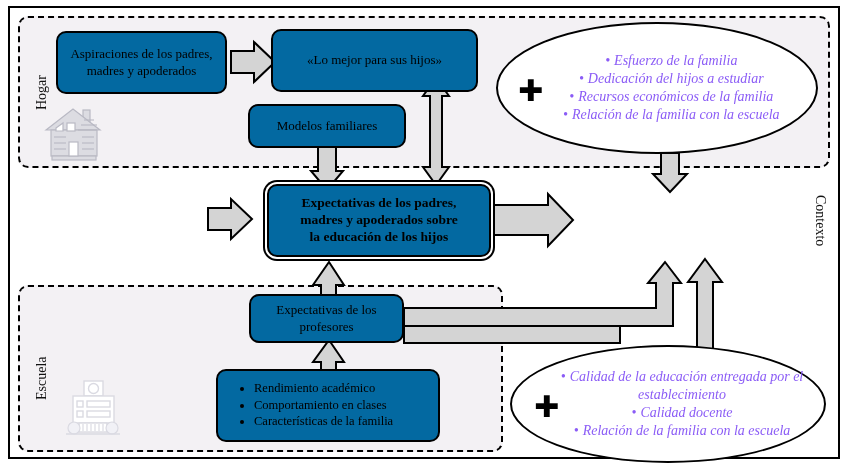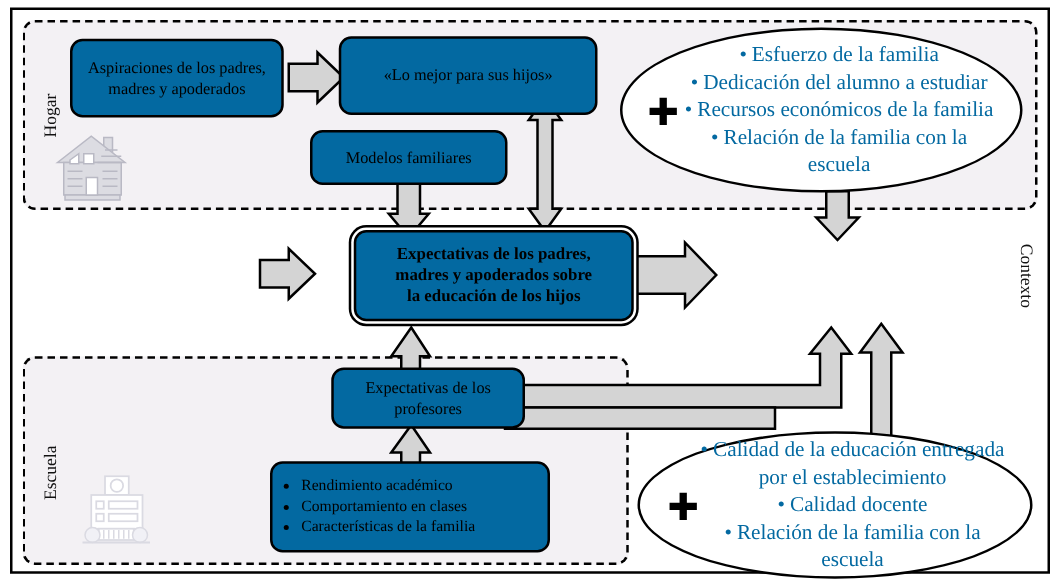--- a/index.html
+++ b/index.html
@@ -71,28 +71,28 @@
     text-align: center;
     font-size: 13px;
     line-height: 1.25;
     color: #000;
     padding: 4px 6px;
   }
   .box.double {
     border-width: 2px;
     box-shadow: 0 0 0 2px #fff, 0 0 0 4px #000;
   }
-  .box.bold { font-weight: bold; font-size: 13.5px; margin-left: 16px; }
+  .box.bold { font-weight: bold; font-size: 13.5px; }
 
   .box ul {
     margin: 0; padding: 0 0 0 14px;
     text-align: left;
     list-style: disc;
   }
-  .box ul li { margin: 1px 3px; font-size: 12.5px; }
+  .box ul li { margin: 1px 16px; font-size: 12.5px; }
 
   
   .ellipse {
     position: absolute;
     border: 2.5px solid #000;
     border-radius: 50%;
     background: #ffffff;
     box-sizing: border-box;
     display: flex;
     align-items: center;
@@ -101,25 +101,26 @@
   .ellipse .plus {
     position: absolute;
     font-weight: bold;
     font-size: 30px;
     line-height: 1;
     font-family: "DejaVu Sans", sans-serif;
     color: #000;
   }
   .ellipse .ell-list {
     text-align: center;
-    font-size: 17px;
+    font-size: 14px;
     line-height: 1.3;
-    color: #0369a1;
+    color: #8b5cf6;
     width: 78%;
     margin-left: 9%;
+    font-style: italic;
   }
   .ellipse .ell-list div { white-space: normal; }
   .ellipse .ell-list .bullet { margin-right: 4px; }
 
   
   #arrows {
     position: absolute;
     left: 0; top: 0;
     width: 850px; height: 468px;
     pointer-events: none;
@@ -243,40 +244,40 @@
 
   <div class="box double bold" style="left:267px; top:184px; width:224px; height:73px;">
     <div>
       <div>Expectativas de los padres,</div>
       <div>madres y apoderados sobre</div>
       <div>la educación de los hijos</div>
     </div>
   </div>
 
 
-  <div class="box" style="left:249px; top:294px; width:155px; height:49px;margin-left:16px;">
+  <div class="box" style="left:249px; top:294px; width:155px; height:49px;">
     <div>
       <div>Expectativas de los</div>
       <div>profesores</div>
     </div>
   </div>
 
   <div class="box" style="left:216px; top:369px; width:224px; height:73px; justify-content:flex-start;">
     <ul>
       <li>Rendimiento académico</li>
       <li>Comportamiento en clases</li>
       <li>Características de la familia</li>
     </ul>
   </div>
 
   <div class="ellipse" style="left:496px; top:22px; width:322px; height:132px;">
     <span class="plus" style="left:20px; top:52px;">✚</span>
     <div class="ell-list">
       <div><span class="bullet">•</span><span>Esfuerzo de la familia</span></div>
-      <div><span class="bullet">•</span><span>Dedicación del alumno a estudiar</span></div>
+      <div><span class="bullet">•</span><span>Dedicación del hijos a estudiar</span></div>
       <div><span class="bullet">•</span><span>Recursos económicos de la familia</span></div>
       <div><span class="bullet">•</span><span>Relación de la familia con la escuela</span></div>
     </div>
   </div>
 
   <div class="ellipse" style="left:510px; top:345px; width:316px; height:118px;">
     <span class="plus" style="left:22px; top:45px;">✚</span>
     <div class="ell-list">
       <div><span class="bullet">•</span><span>Calidad de la educación entregada por el establecimiento</span></div>
       <div><span class="bullet">•</span><span>Calidad docente</span></div>

